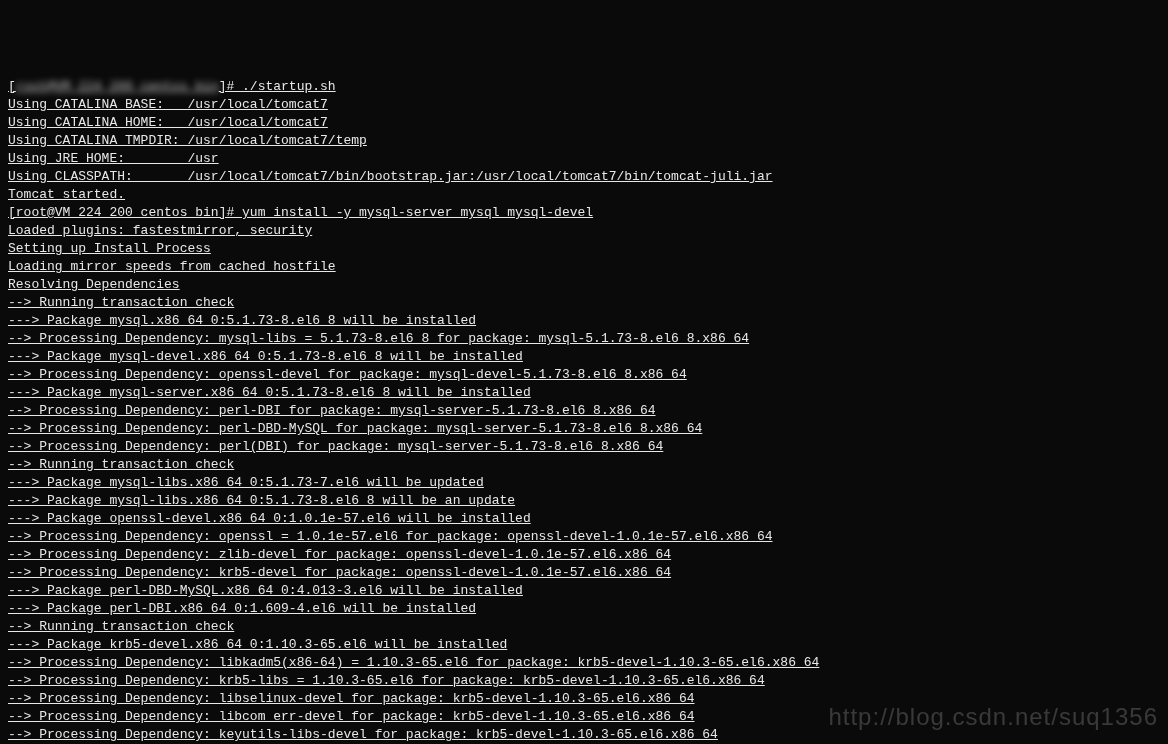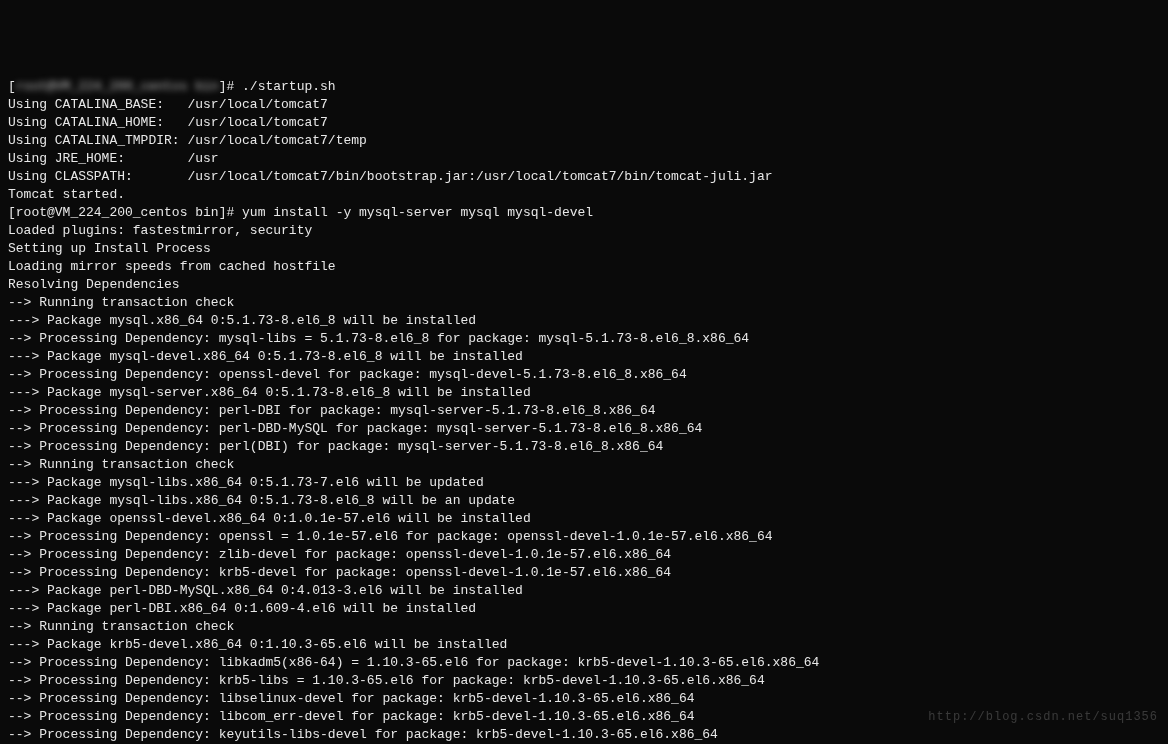--- a/index.html
+++ b/index.html
@@ -9,28 +9,28 @@
       font-family: 'Consolas', 'Courier New', monospace;
       font-size: 13px;
       line-height: 18px;
       padding: 6px 8px;
       width: 1168px;
       height: 744px;
       overflow: hidden;
       position: relative;
       white-space: pre;
     }
-    .line { display: block; }
+    .line { display: block; text-decoration: underline; }
     .watermark {
       position: absolute;
       bottom: 18px;
       right: 10px;
       color: rgba(200,200,200,0.25);
-      font-family: Liberation Mono, monospace;
-      font-size: 12px;
+      font-family: Liberation Sans, sans-serif;
+      font-size: 24px;
       letter-spacing: 1px;
       pointer-events: none;
     }
     .blur {
       filter: blur(3px);
       -webkit-filter: blur(3px);
       color: #c0c0c0;
     }
   </style>
 </head>

